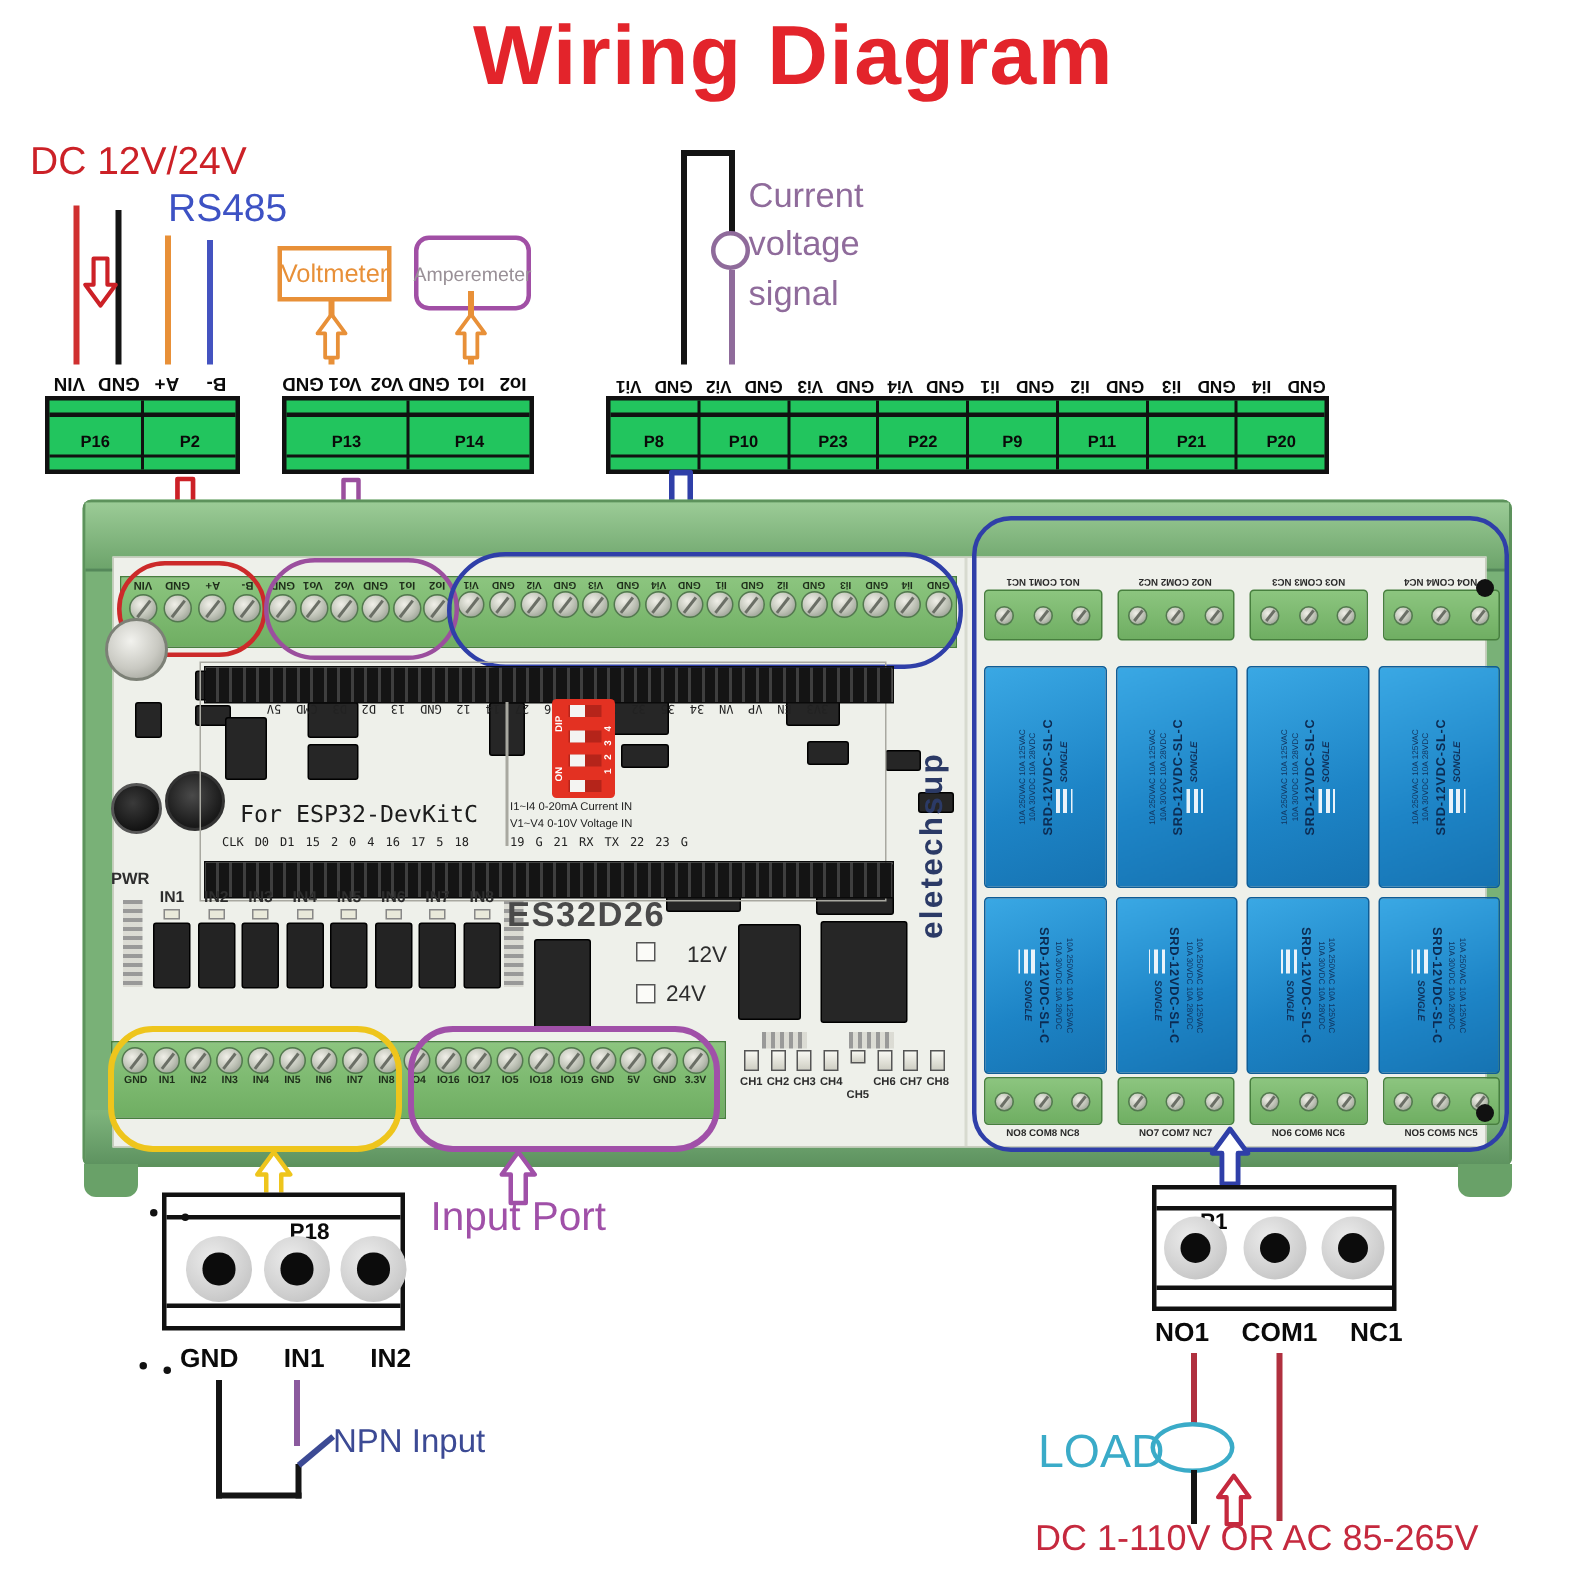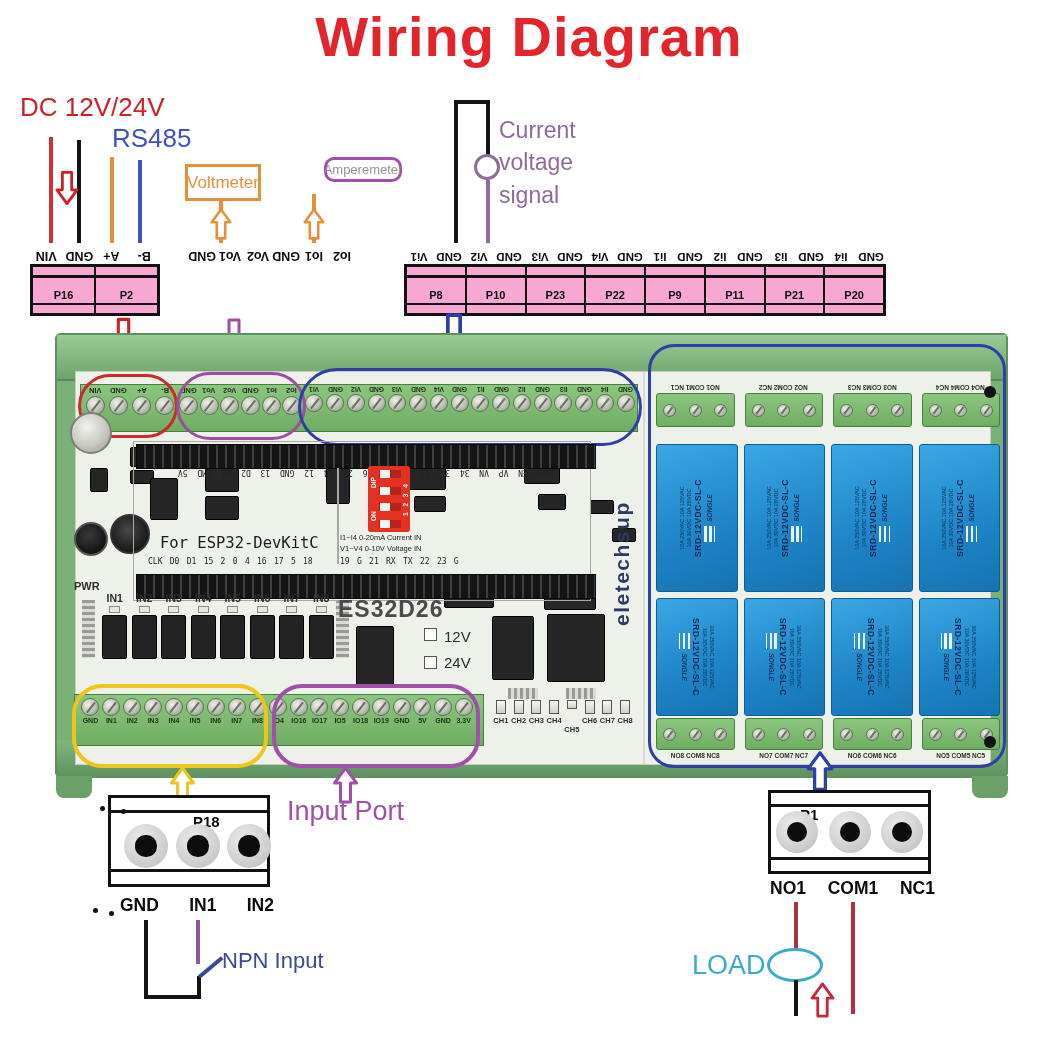--- a/index.html
+++ b/index.html
@@ -4,21 +4,21 @@
 <style>
   html,body{margin:0;padding:0;background:#fff;font-family:"Liberation Sans",sans-serif;}
   #stage{position:relative;width:1058px;height:1058px;background:#ffffff;overflow:hidden;}
   .abs{position:absolute;}
   .wire{position:absolute;}
   .oarrow{position:absolute;}
   .oarrow path{fill:#ffffff;stroke-width:3;stroke-linejoin:round;}
   
   .pinrow{position:absolute;display:flex;align-items:flex-end;height:20px;}
   .pinrow span{flex:1;text-align:center;transform:rotate(180deg);font-size:12.5px;font-weight:bold;color:#0a0a0a;white-space:nowrap;}
-  .tblock{position:absolute;border:3px solid #111;background:#f9a8d4;box-sizing:border-box;}
+  .tblock{position:absolute;border:3px solid #111;background:#22c55e;box-sizing:border-box;}
   .tblock::before{content:"";position:absolute;left:0;right:0;top:8px;height:2.5px;background:#111;}
   .tblock::after{content:"";position:absolute;left:0;right:0;bottom:8px;height:2.5px;background:#111;}
   .ports{display:flex;height:100%;}
   .port{flex:1;position:relative;}
   .port+.port{border-left:2.5px solid #111;}
   .port span{position:absolute;left:0;right:0;top:48%;text-align:center;font-size:11px;font-weight:bold;color:#0a0a0a;}
   
   .screw{width:19px;height:19px;border-radius:50%;background:radial-gradient(circle at 38% 35%,#f0efe8,#bcc0b4 55%,#868c82);border:1px solid #53784f;position:relative;flex:none;box-sizing:border-box;}
   .screw::after{content:"";position:absolute;left:46%;top:10%;width:2px;height:80%;background:#6b6f66;transform:rotate(38deg);}
   .screw.sm{width:13px;height:13px;}
@@ -70,21 +70,21 @@
   <div class="wire" style="left:49px;top:137px;width:3.5px;height:106px;background:#d03030;"></div>
   <div class="wire" style="left:77px;top:140px;width:3.5px;height:103px;background:#141414;"></div>
   <div class="wire" style="left:110px;top:157px;width:3.5px;height:86px;background:#e89038;"></div>
   <div class="wire" style="left:138px;top:160px;width:3.5px;height:83px;background:#4453c0;"></div>
 
   <svg class="oarrow" style="left:55px;top:170px;width:24px;height:36px;transform:rotate(180deg);" viewBox="0 0 26 38">
       <path d="M8 36 L8 17 L2 17 L13 2 L24 17 L18 17 L18 36 Z" stroke="#cc2127"></path>
     </svg>
 
   <div class="abs" style="left:185px;top:164px;width:76px;height:37px;border:3px solid #e89038;border-radius:0;display:flex;align-items:center;justify-content:center;font-size:17px;color:#e89038;box-sizing:border-box;">Voltmeter</div>
-  <div class="abs" style="left:276px;top:157px;width:78px;height:25px;border:3px solid #a14fa5;border-radius:10px;display:flex;align-items:center;justify-content:center;font-size:13px;color:#999097;box-sizing:border-box;margin-left:48px;">Amperemeter</div>
+  <div class="abs" style="left:276px;top:157px;width:78px;height:50px;border:3px solid #a14fa5;border-radius:10px;display:flex;align-items:center;justify-content:center;font-size:13px;color:#999097;box-sizing:border-box;">Amperemeter</div>
 
   <div class="wire" style="left:219px;top:200px;width:3.5px;height:43px;background:#e89038;"></div>
   <div class="wire" style="left:312px;top:194px;width:3.5px;height:49px;background:#e89038;"></div>
   <svg class="oarrow" style="left:210px;top:204px;width:22px;height:40px;" viewBox="0 0 26 38">
       <path d="M8 36 L8 17 L2 17 L13 2 L24 17 L18 17 L18 36 Z" stroke="#e89038"></path>
     </svg>
   <svg class="oarrow" style="left:303px;top:204px;width:22px;height:40px;" viewBox="0 0 26 38">
       <path d="M8 36 L8 17 L2 17 L13 2 L24 17 L18 17 L18 36 Z" stroke="#e89038"></path>
     </svg>
 
@@ -115,20 +115,30 @@
   </div>
 
   <div class="pinrow" style="left:188px;top:243px;width:168px;">
       <span>GND</span>
       <span>Vo1</span>
       <span>Vo2</span>
       <span>GND</span>
       <span>Io1</span>
       <span>Io2</span>
     </div>
+  <div class="tblock" style="left:188px;top:264px;width:168px;height:52px;">
+    <div class="ports">
+        <div class="port">
+          <span>P13</span>
+        </div>
+        <div class="port">
+          <span>P14</span>
+        </div>
+      </div>
+  </div>
 
   <div class="pinrow" style="left:404px;top:243px;width:482px;">
       <span style="font-size:11.5px;">Vi1</span>
       <span style="font-size:11.5px;">GND</span>
       <span style="font-size:11.5px;">Vi2</span>
       <span style="font-size:11.5px;">GND</span>
       <span style="font-size:11.5px;">Vi3</span>
       <span style="font-size:11.5px;">GND</span>
       <span style="font-size:11.5px;">Vi4</span>
       <span style="font-size:11.5px;">GND</span>
@@ -399,21 +409,21 @@
         <div class="opto"></div>
       </div>
       <div class="tcell" style="gap:2px;">
         <span style="font-size:10.5px;font-weight:bold;color:#2d2d2d;">IN8</span>
         <div class="inled"></div>
         <div class="opto"></div>
       </div>
     </div>
 
   <div class="abs" style="left:338px;top:596px;font-size:23px;font-weight:600;color:#4a4a4a;letter-spacing:1px;">ES32D26</div>
-  <div class="abs" style="left:424px;top:628px;display:flex;align-items:flex-start;gap:7px;">
+  <div class="abs" style="left:424px;top:628px;display:flex;align-items:flex-start;gap:21px;">
       <span class="cbox"></span>
       <span style="font-size:15px;color:#2d2d2d;">12V</span>
     </div>
   <div class="abs" style="left:424px;top:654px;display:flex;align-items:center;gap:7px;">
       <span class="cbox"></span>
       <span style="font-size:15px;color:#2d2d2d;">24V</span>
     </div>
   <div class="abs" style="left:610px;top:444px;height:182px;writing-mode:vertical-rl;transform:rotate(180deg);font-size:21px;font-weight:bold;color:#2b3a66;letter-spacing:1.5px;">eletechsup</div>
 
   <div class="abs" style="left:492px;top:700px;width:142px;height:34px;display:flex;">
@@ -755,19 +765,20 @@
   <div class="pinlabels" style="left:770px;top:878px;width:165px;font-size:17.5px;">
 
   <span>NO1</span>
       <span>COM1</span>
       <span>NC1</span>
     </div>
 
   <div class="wire" style="left:794px;top:902px;width:3.5px;height:47px;background:#b0303f;"></div>
   <div class="wire" style="left:851px;top:902px;width:3.5px;height:112px;background:#b0303f;"></div>
   <div class="abs" style="left:767px;top:948px;width:56px;height:34px;border:3.5px solid #3aabc8;border-radius:50%;box-sizing:border-box;background:#fff;"></div>
-  <div class="abs" style="left:692px;top:950px;font-size:27px;font-weight:500;color:#3aabc8;">LOAD</div>
+  <div class="abs" style="left:692px;top:950px;font-size:31px;font-weight:500;color:#3aabc8;">LOAD</div>
   <div class="wire" style="left:794px;top:980px;width:4px;height:36px;background:#141414;"></div>
   <svg class="oarrow" style="left:810px;top:982px;width:25px;height:36px;" viewBox="0 0 26 38">
       <path d="M8 36 L8 17 L2 17 L13 2 L24 17 L18 17 L18 36 Z" stroke="#c5293e"></path>
     </svg>
+  <div class="abs" style="left:690px;top:1012px;font-size:24px;font-weight:500;color:#c5293e;white-space:nowrap;">DC 1-110V OR AC 85-265V</div>
 
 </div>
 
 </body></html>

